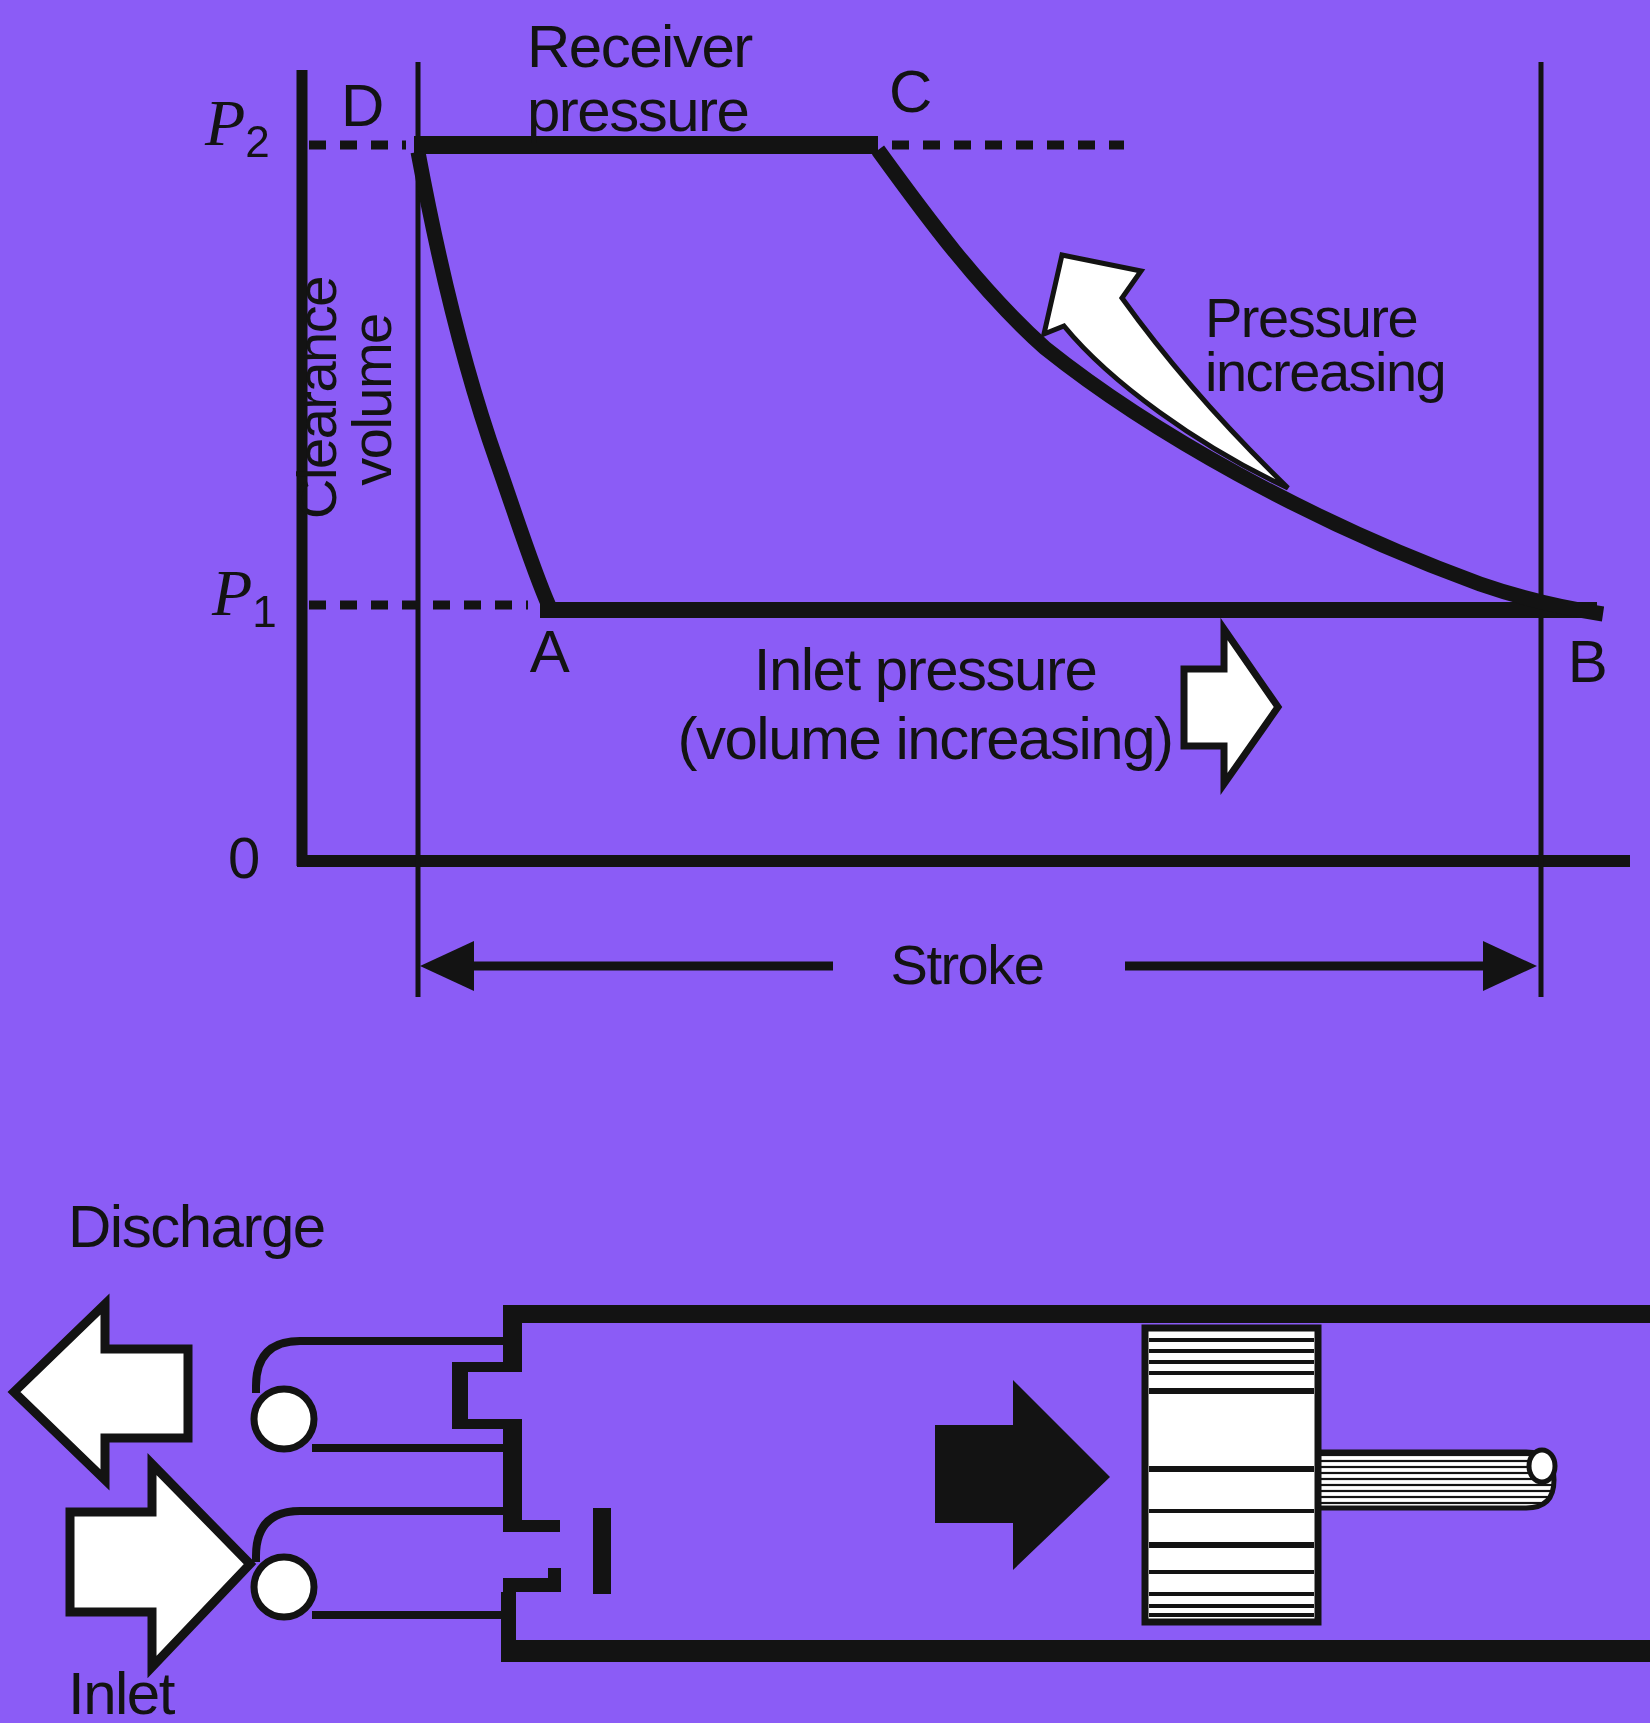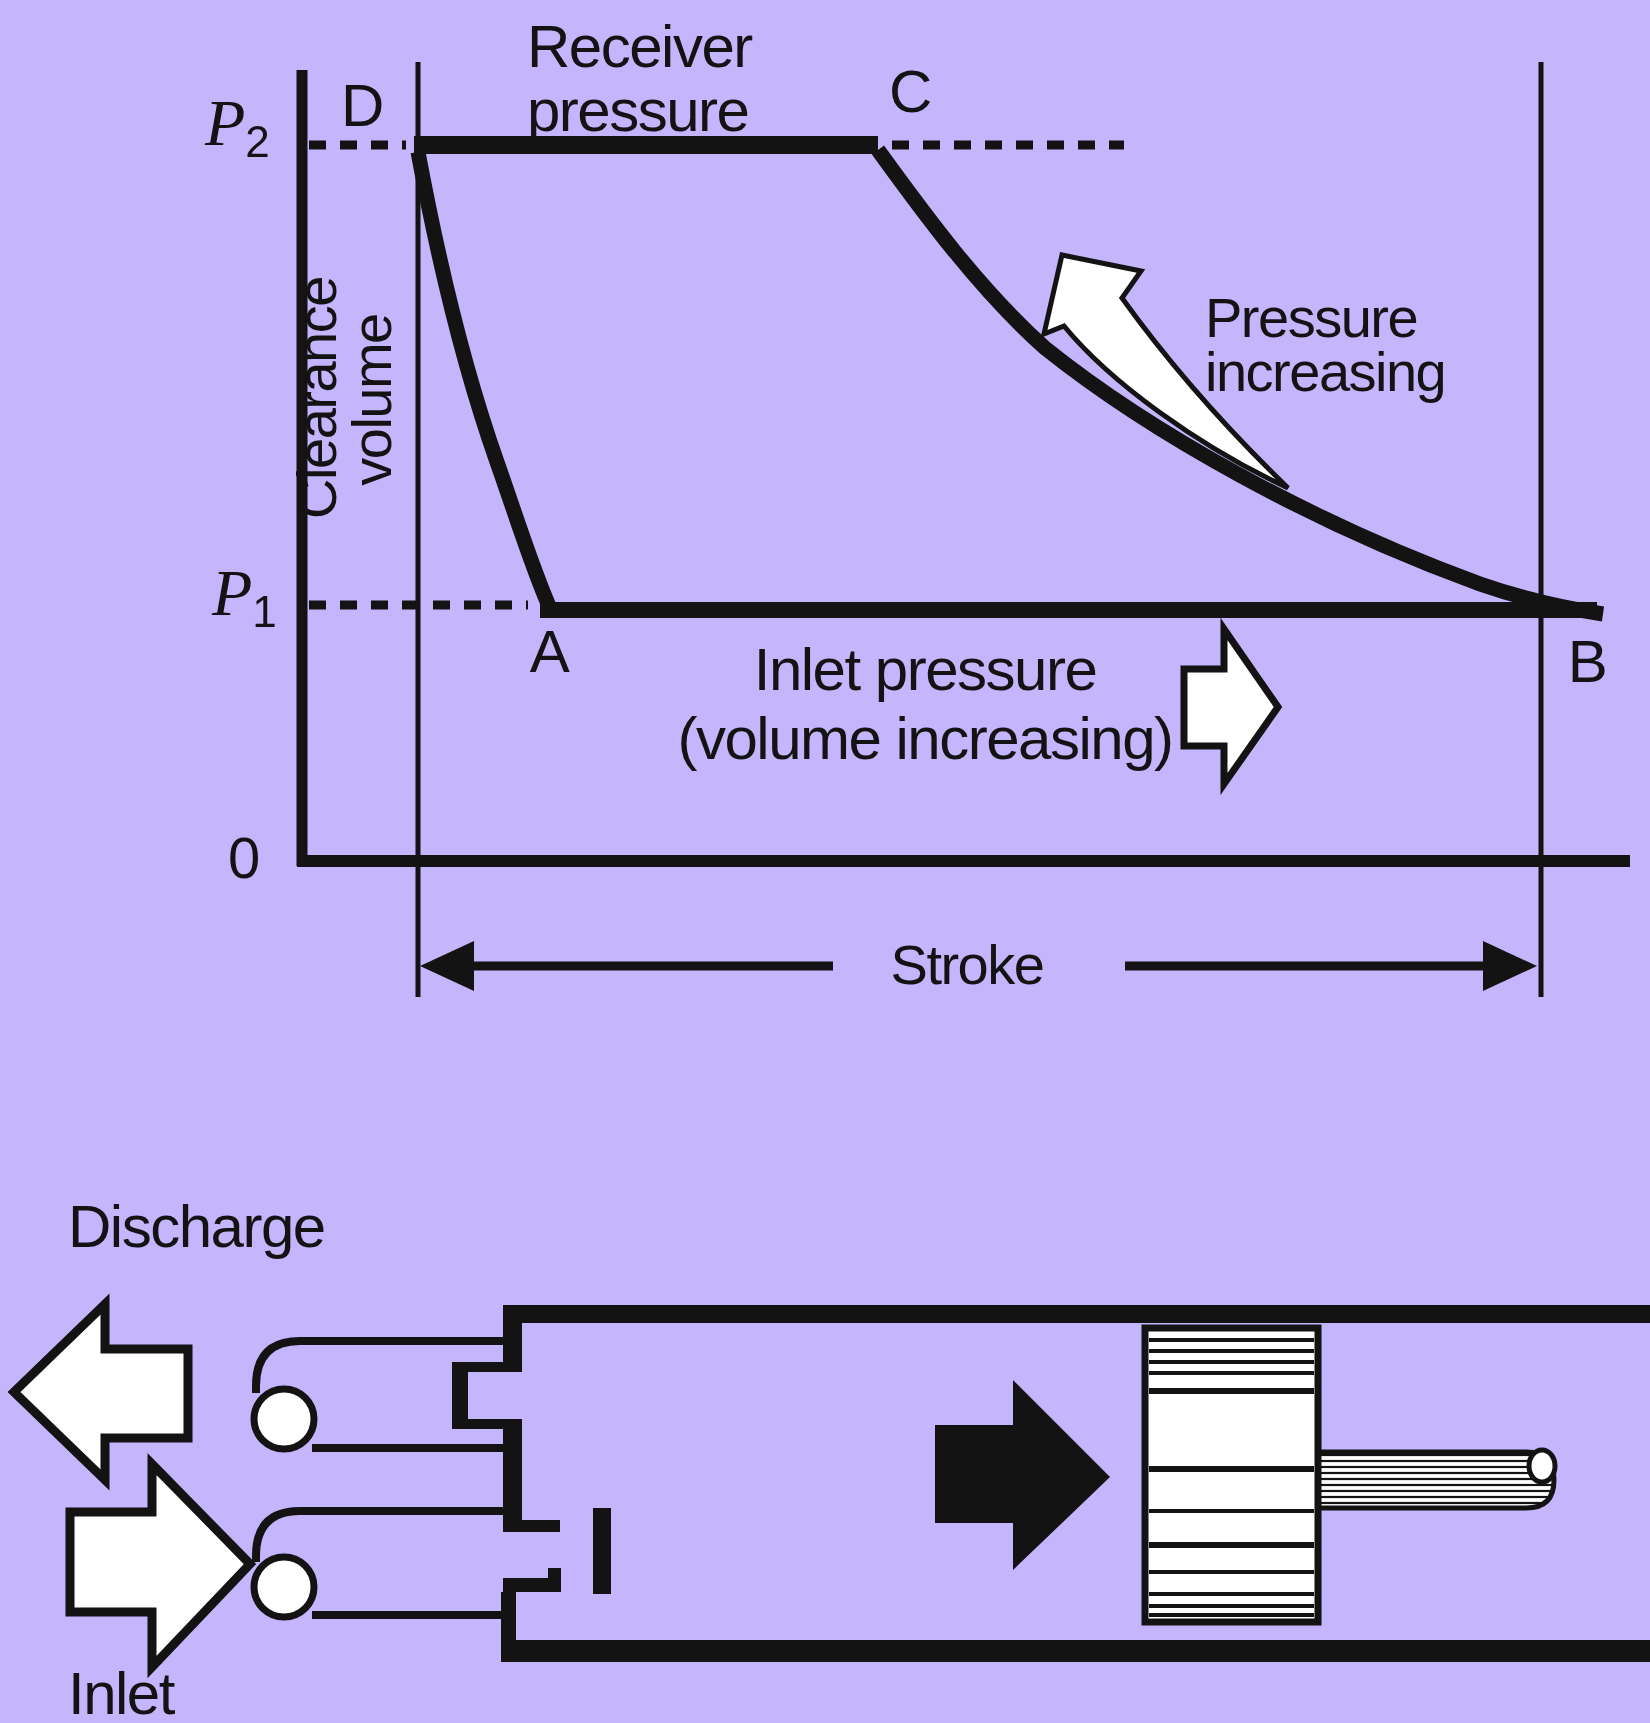--- a/index.html
+++ b/index.html
@@ -1,16 +1,16 @@
 <!DOCTYPE html>
 <html><head>
 <meta charset="utf-8">
 <style>
   html,body{margin:0;padding:0;background:#ffffff;}
-  .page{position:relative;width:1650px;height:1723px;background:#c4b5fd;overflow:hidden;}
+  .page{position:relative;width:1650px;height:1723px;background:#8b5cf6;overflow:hidden;}
   svg{display:block;}
   svg text{font-family:"Liberation Sans",sans-serif;fill:#131313;letter-spacing:-1.5px;}
   .lbl{font-size:60px;}
   .lbl-sm{font-size:56px;}
   .pt{font-size:60px;}
   .axis-p{font-family:"Liberation Serif",serif;font-style:italic;font-size:66px;letter-spacing:0;}
   .axis-sub{font-family:"Liberation Sans",sans-serif;font-style:normal;font-size:44px;}
   .zero{font-size:58px;}
 </style>
 </head>

